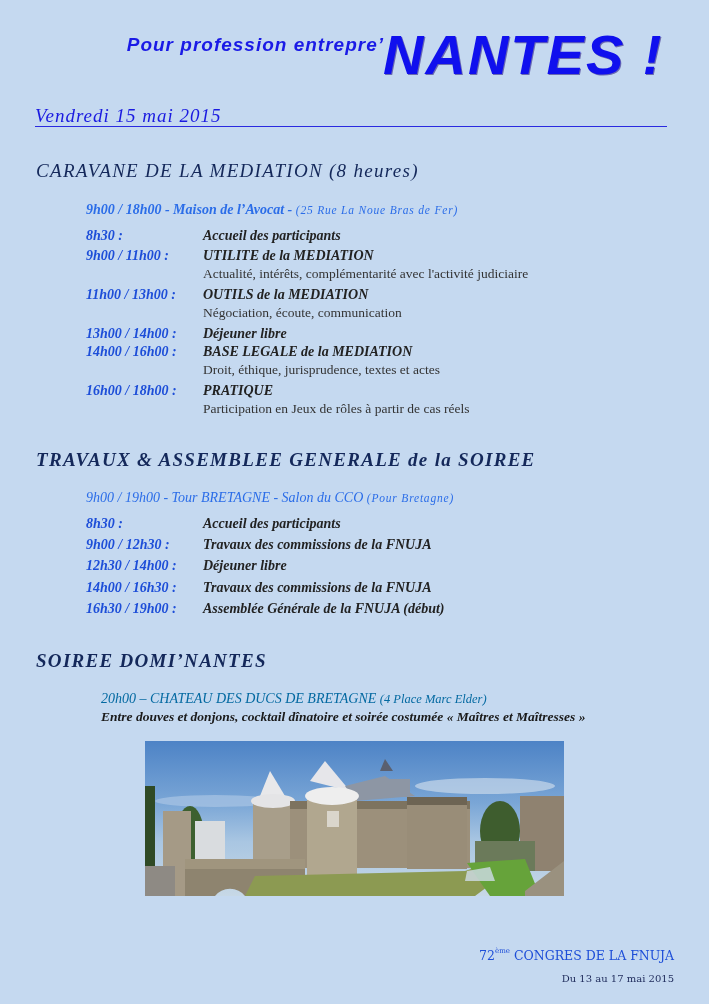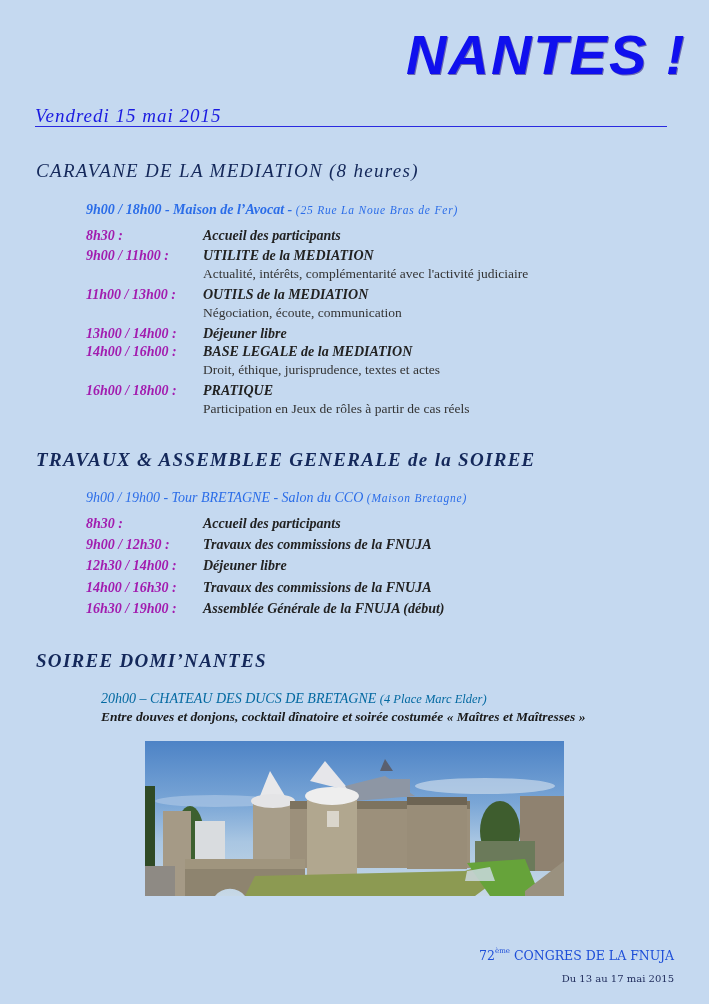--- a/index.html
+++ b/index.html
@@ -86,21 +86,21 @@
     left: 86px;
     font-size: 14px;
     line-height: 18px;
     white-space: nowrap;
   }
   .row .time {
     position: absolute;
     left: 0;
     font-style: italic;
     font-weight: bold;
-    color: #a21caf;
+    color: #1d4ed8;
   }
   .row .title {
     position: absolute;
     left: 117px;
     font-style: italic;
     font-weight: bold;
     color: #222;
   }
   .row .desc {
     position: absolute;
@@ -155,22 +155,23 @@
     font-family: "DejaVu Serif", serif;
     color: #1e2a5a;
     font-size: 10px;
     white-space: nowrap;
   }
 </style>
 </head>
 <body>
 
 <div class="abs tagline" style="right: 325px; top: 33px;">
-</div>
-<div class="abs nantes" style="left: 406px; top: 27px;">NANTES !</div>
+  <div>Pour profession entrepre’</div>
+</div>
+<div class="abs nantes" style="left: 383px; top: 27px;">NANTES !</div>
 
 <div class="abs date-line">
   <span class="date-text">Vendredi  15 mai 2015</span>
 </div>
 
 <div class="abs section-title" style="left: 36px; top: 160px;">
   <span>CARAVANE  DE  LA  MEDIATION</span><span> (8 heures)</span>
 </div>
 <div class="abs venue" style="left: 86px; top: 201px; text-align: center;">
   <span>9h00  / 18h00  -  Maison de l’Avocat  - </span><span class="addr">(25 Rue La Noue Bras de Fer)</span>
@@ -202,21 +203,21 @@
 <div class="row" style="top: 382px;">
   <span class="time">16h00 / 18h00 :</span>
   <span class="title">PRATIQUE</span>
   <span class="desc">Participation en Jeux de rôles à partir de cas réels</span>
 </div>
 
 <div class="abs section-title" style="left: 36px; top: 449px;">
   <b>TRAVAUX  &amp;  ASSEMBLEE  GENERALE</b><b> de la SOIREE</b>
 </div>
 <div class="abs venue" style="left: 86px; top: 489px; font-weight: normal;">
-  <span>9h00 / 19h00 -  Tour BRETAGNE  - Salon  du CCO  </span><span class="addr">(Maison Bretagne)</span>
+  <span>9h00 / 19h00 -  Tour BRETAGNE  - Salon  du CCO  </span><span class="addr">(Pour Bretagne)</span>
 </div>
 
 <div class="row" style="top: 515px;">
   <span class="time">8h30 :</span>
   <span class="title">Accueil des participants</span>
 </div>
 <div class="row" style="top: 536px;">
   <span class="time">9h00 / 12h30 :</span>
   <span class="title">Travaux des commissions de la FNUJA</span>
 </div>

